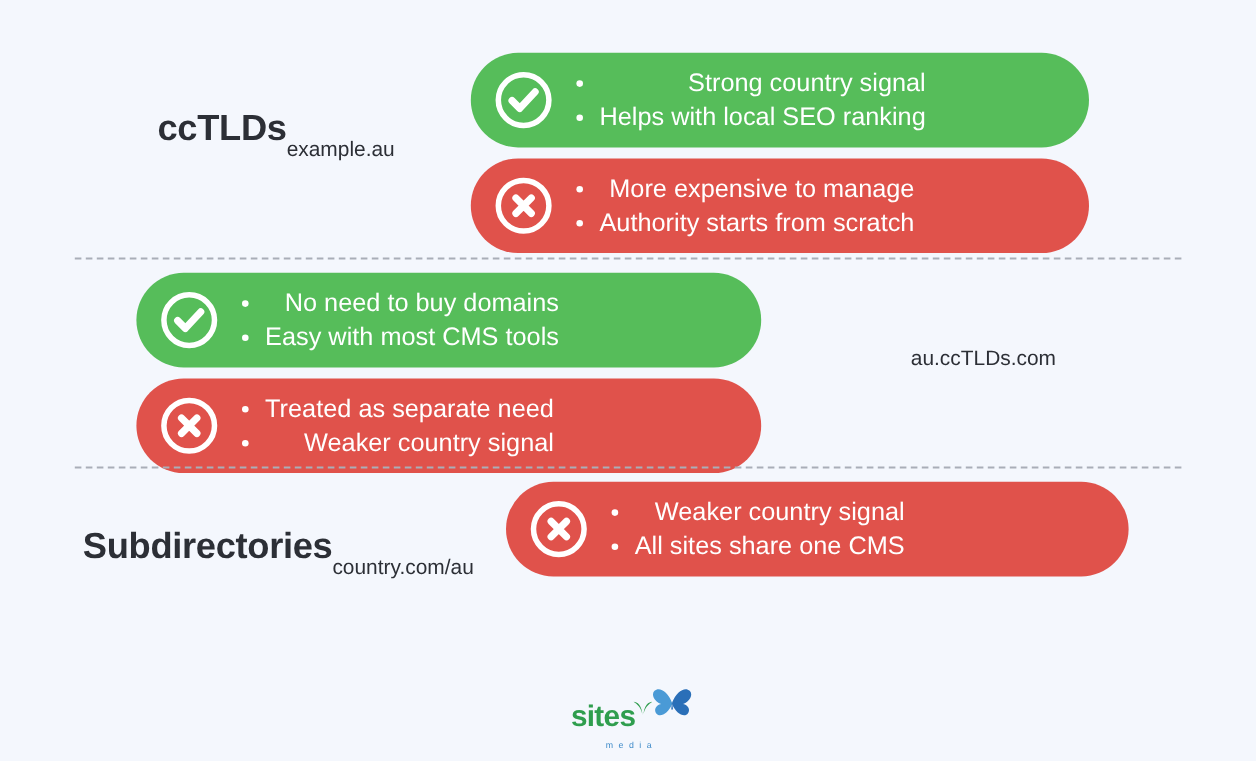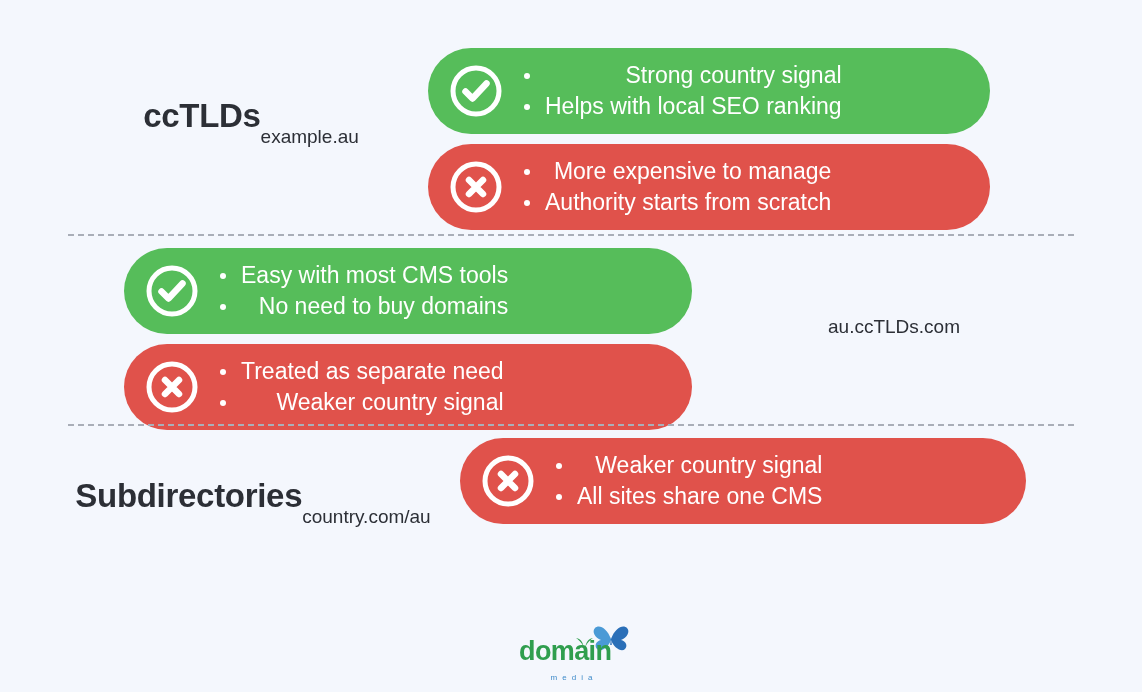--- a/index.html
+++ b/index.html
@@ -240,22 +240,22 @@
     <div class="pills">
 
       <div class="pill pro">
         <span class="pill-icon">
           <svg viewBox="0 0 56 56" aria-hidden="true">
             <circle cx="28" cy="28" r="23" fill="none" stroke="#ffffff" stroke-width="5"></circle>
             <path d="M17.5 28.5 L24.5 35.5 L38.5 20.5" fill="none" stroke="#ffffff" stroke-width="6.5" stroke-linecap="round" stroke-linejoin="round"></path>
           </svg>
         </span>
         <ul class="pill-list">
+          <li>No need to buy domains</li>
           <li>Easy with most CMS tools</li>
-          <li>No need to buy domains</li>
         </ul>
       </div>
 
       <div class="pill con">
         <span class="pill-icon">
           <svg viewBox="0 0 56 56" aria-hidden="true">
             <circle cx="28" cy="28" r="23" fill="none" stroke="#ffffff" stroke-width="5"></circle>
             <path d="M21 21 L35 35 M35 21 L21 35" fill="none" stroke="#ffffff" stroke-width="6.5" stroke-linecap="round"></path>
           </svg>
         </span>
@@ -303,21 +303,21 @@
 
   <div class="logo">
     <div class="logo-mark">
       <span class="logo-butterfly">
         <svg viewBox="0 0 40 32" aria-hidden="true">
           <path d="M20 17 C16 6, 8 2, 4 6 C0.5 9.5, 4 16, 10 18 C5 19, 3 24, 6 27 C9.5 30.5, 17 26, 20 18 Z" fill="#4a9ad6"></path>
           <path d="M20 17 C24 6, 32 2, 36 6 C39.5 9.5, 36 16, 30 18 C35 19, 37 24, 34 27 C30.5 30.5, 23 26, 20 18 Z" fill="#2a6fb8"></path>
           <path d="M20 15 L19.2 23 L20.8 23 Z" fill="#2a6fb8"></path>
         </svg>
       </span>
-      <span class="logo-word">domain</span>
+      <span class="logo-word">sites</span>
       <svg style="position:absolute;left:60px;top:6px;width:22px;height:20px" viewBox="0 0 22 20" aria-hidden="true">
         <path d="M11 19 C11 12, 6 8, 3 6 C6 6, 11 9, 11 19 Z" fill="#2f9e4e"></path>
         <path d="M12 19 C12 12, 17 8, 20 6 C17 6, 12 9, 12 19 Z" fill="#2f9e4e"></path>
       </svg>
     </div>
     <div class="logo-sub">media</div>
   </div>
 
 </div>
 

